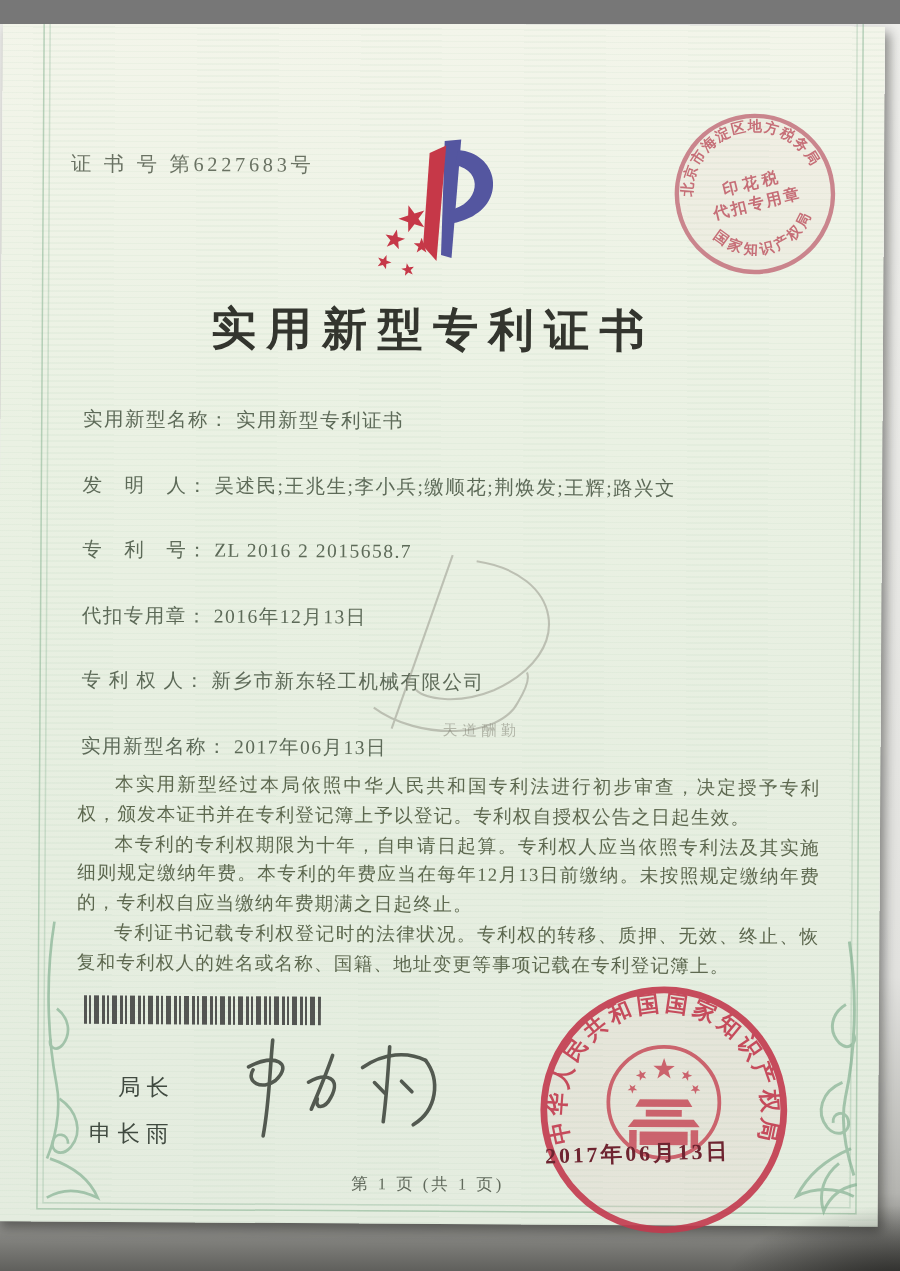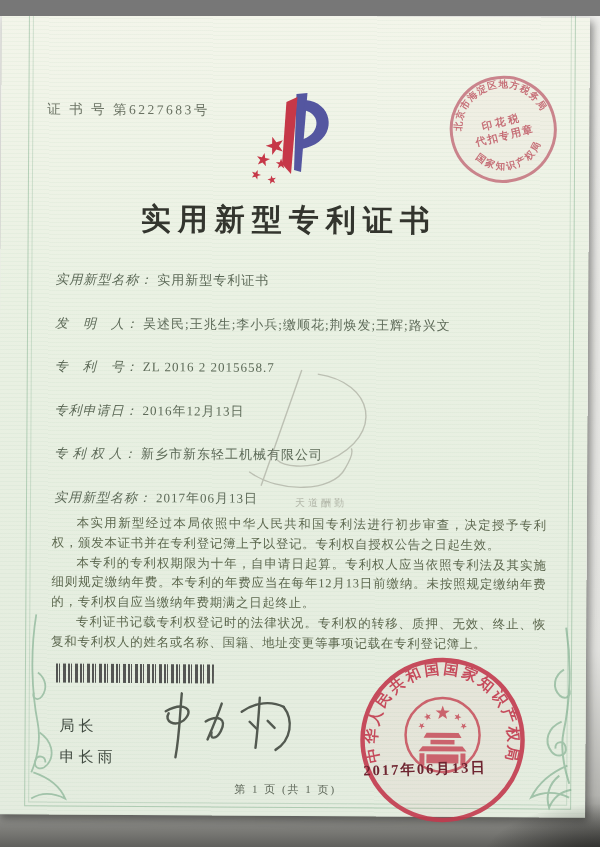--- a/index.html
+++ b/index.html
@@ -14,38 +14,38 @@
   .paper::before{content:'';position:absolute;inset:0;
     background:repeating-linear-gradient(0deg,rgba(140,185,150,.07) 0 1px,transparent 1px 4px);}
   .frame{position:absolute;left:27px;right:14px;top:-25px;bottom:8px;
     border:1.5px solid rgba(135,178,146,.55);pointer-events:none;}
   .frame::after{content:'';position:absolute;inset:3px;border:1px solid rgba(135,178,146,.32);}
   .abs{position:absolute;}
   .cert-no{left:46px;top:86px;font-size:13.5px;letter-spacing:2.5px;color:#6a7263;}
   .title{left:0;right:12px;top:184px;text-align:center;font-size:30px;font-weight:bold;
     letter-spacing:7px;color:#33352e;}
   .field{left:55px;right:36px;font-size:13px;color:#5d6a58;letter-spacing:1px;white-space:nowrap;}
-  .field .lab{margin-right:4px;font-style:italic;}
+  .field .lab{margin-right:4px;}
   .f0{top:256px}.f1{top:300px}.f2{top:343px}.f3{top:387px}.f4{top:430px}.f5{top:474px}
   .body-text{left:53px;right:40px;top:499px;font-size:12.4px;line-height:19.8px;
     color:#5d684f;text-align:justify;letter-spacing:.8px;}
   .body-text p{margin:0;text-indent:2em;}
   .barcode{left:58px;top:649px;width:158px;height:19px;opacity:.82;
     background:repeating-linear-gradient(90deg,#343434 0 2px,transparent 2px 3.5px,#343434 3.5px 4.5px,
     transparent 4.5px 7px,#343434 7px 10px,transparent 10px 12px);}
-  .signer{left:62px;top:696px;font-size:15px;color:#404a40;letter-spacing:4px;line-height:31px;}
+  .signer{left:62px;top:696px;font-size:15px;color:#404a40;letter-spacing:4px;line-height:31px;text-align:right;}
   .sig-svg{left:142px;top:672px;}
   .tax-seal{left:446px;top:56px;transform:rotate(-14deg);opacity:.85;}
   .cnipa-seal{left:356px;top:634px;opacity:.9;}
   .seal-date{left:366px;top:743px;font-size:14.5px;font-weight:bold;color:#6e2430;
     letter-spacing:2px;transform:rotate(-2deg);}
   .footer{left:0;right:12px;top:766px;text-align:center;font-size:11px;
     letter-spacing:2px;color:#60695b;}
   .sketch{left:222px;top:352px;opacity:.55;}
-  .faint-note{left:296px;top:480px;font-size:10px;letter-spacing:3px;color:rgba(125,125,112,.5);}
+  .faint-note{left:296px;top:464px;font-size:10px;letter-spacing:3px;color:rgba(125,125,112,.5);}
   .flourish{opacity:.65;}
   .fl-left{left:28px;top:598px;}
   .fl-right{left:516px;top:608px;}
   svg{display:block;}
 </style>
 </head>
 <body>
 
 <svg width="0" height="0" style="position:absolute">
   <defs>
@@ -112,21 +112,21 @@
     <div class="abs field f0">
       <span class="lab">实用新型名称：</span><span>实用新型专利证书</span>
     </div>
     <div class="abs field f1">
       <span class="lab">发　明　人：</span><span>吴述民;王兆生;李小兵;缴顺花;荆焕发;王辉;路兴文</span>
     </div>
     <div class="abs field f2">
       <span class="lab">专　利　号：</span><span>ZL 2016 2 2015658.7</span>
     </div>
     <div class="abs field f3">
-      <span class="lab">专利申请日：</span><span>2016年12月13日</span>
+      <span class="lab">代扣专用章：</span><span>2016年12月13日</span>
     </div>
     <div class="abs field f4">
       <span class="lab">专 利 权 人：</span><span>新乡市新东轻工机械有限公司</span>
     </div>
     <div class="abs field f5">
       <span class="lab">实用新型名称：</span><span>2017年06月13日</span>
     </div>
 
     <svg class="abs sketch" width="176" height="132" viewBox="0 0 176 132">
       <g fill="none" stroke="#9a9a8e" stroke-width="1.4">

